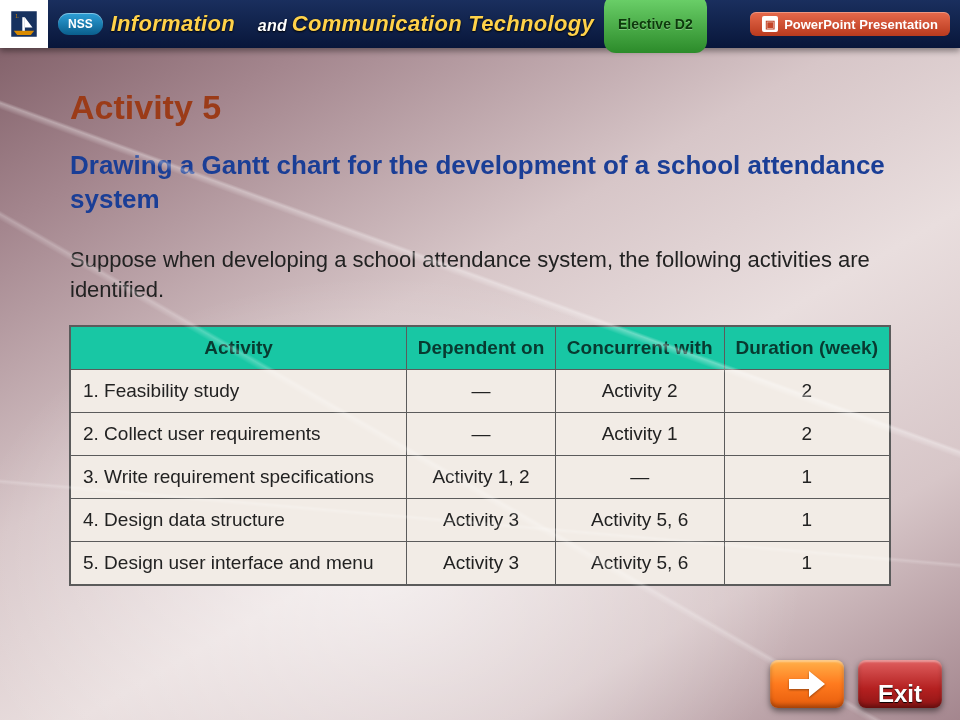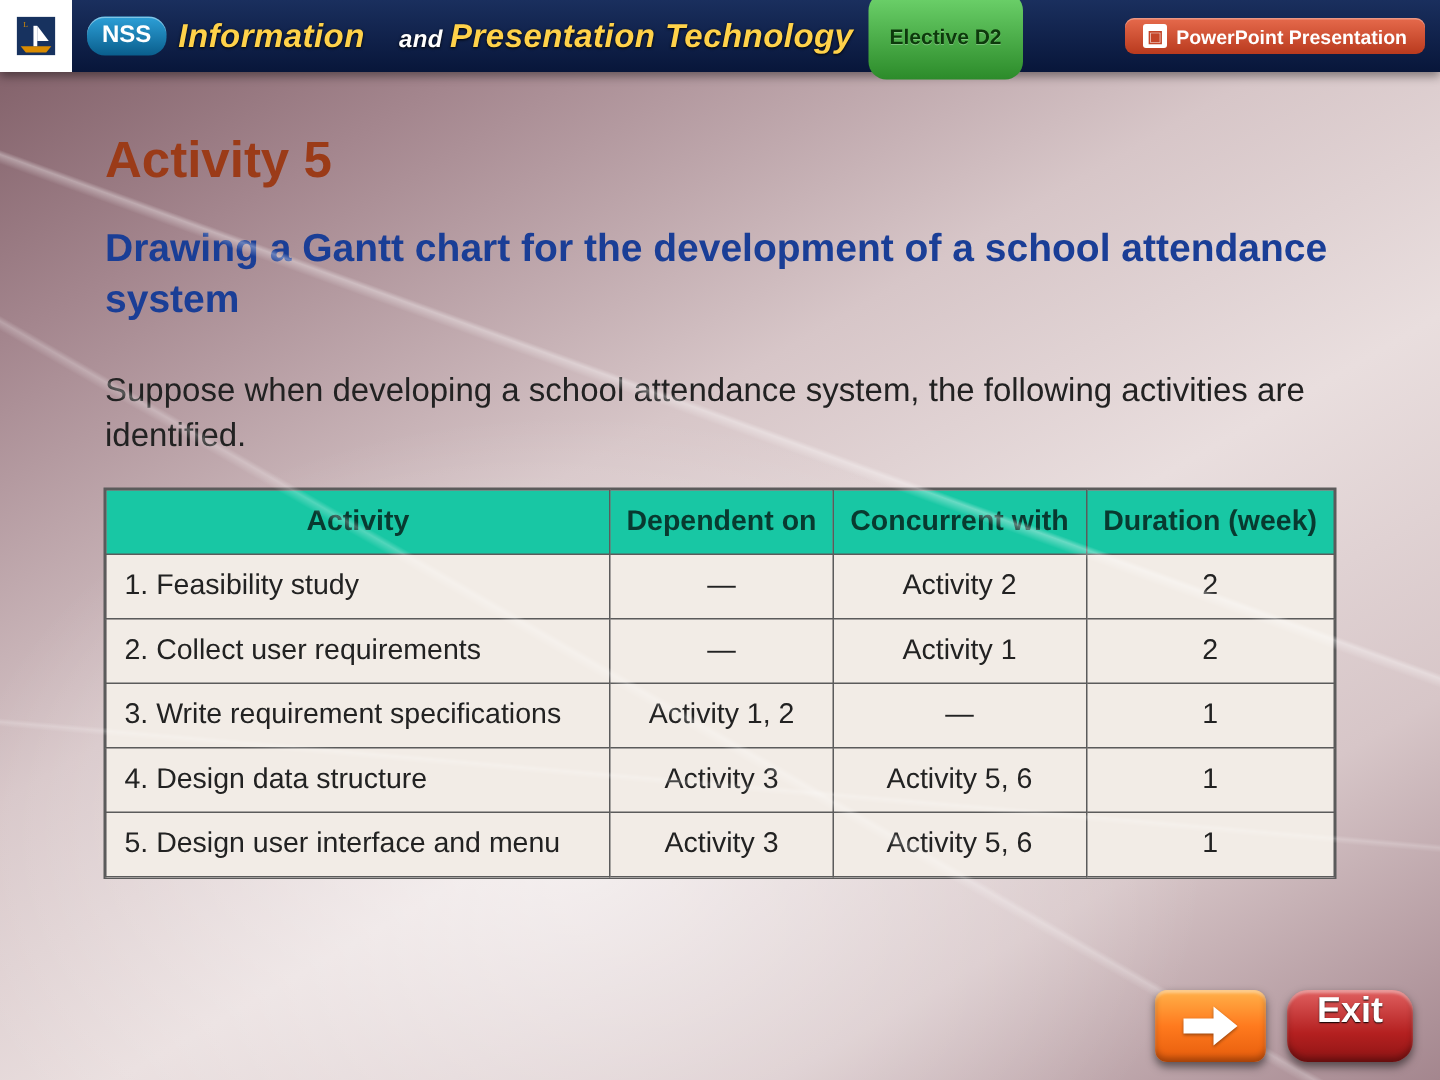--- a/index.html
+++ b/index.html
@@ -28,21 +28,21 @@
     box-shadow: 0 3px 6px rgba(0,0,0,.4);
   }
   .logo-box {
     width:48px; display:flex; align-items:center; justify-content:center;
     background:#fff;
   }
   .logo-box svg { width:34px; height:34px; }
   .nss-pill {
     align-self:center; margin:0 8px 0 10px;
     background:linear-gradient(#2da0d8,#0a5e8c);
-    color:#fff; font-weight:bold; font-size:16px;
+    color:#fff; font-weight:bold; font-size:12px;
     padding:4px 10px; border-radius:12px;
     box-shadow: inset 0 1px 0 rgba(255,255,255,.4);
   }
   .title-main {
     align-self:center; color:#ffd24a; font-style:italic; font-weight:bold;
     font-size:22px; letter-spacing:.3px; text-shadow:0 1px 2px #000;
   }
   .title-sub  { font-style:normal; color:#fff; font-size:20px; margin-left:18px; }
   .elective-pill {
     align-self:center; margin-left:10px;
@@ -96,42 +96,41 @@
   .btn-next {
     width:74px;
     background:linear-gradient(#ffb24a 0%, #ff7a1e 50%, #e65c0c 100%);
     display:flex; align-items:center; justify-content:center;
   }
   .btn-next svg { width:40px; height:34px; fill:#fff; filter:drop-shadow(0 1px 1px rgba(0,0,0,.4)); }
   .btn-exit {
     padding:0 20px;
     background:linear-gradient(#e06060 0%, #b42020 60%, #8e1414 100%);
     color:#fff; font-weight:bold; font-size:24px; font-style:normal;
-    display:flex; align-items:flex-start; justify-content:center;
+    display:flex; align-items:flex-end; justify-content:center;
     text-shadow:0 1px 1px #000;
-    border-radius:14px;
   }
 </style>
 </head>
 <body>
 
 <div class="banner">
   <div class="logo-box">
     <svg viewBox="0 0 40 40">
       <rect x="0" y="0" width="40" height="40" fill="#fff"></rect>
       <rect x="5" y="5" width="30" height="30" fill="#17325f"></rect>
       <path d="M8 28 L32 28 L28 33 L12 33 Z" fill="#d98b00"></path>
       <rect x="18" y="12" width="3" height="16" fill="#fff"></rect>
       <path d="M21 12 L30 24 L21 24 Z" fill="#fff"></path>
       <text x="10" y="13" font-size="6" fill="#d98b00" font-family="serif">L</text>
     </svg>
   </div>
   <span class="nss-pill">NSS</span>
   <span class="title-main">
-    <span>Information</span><span class="title-sub" style="font-size:16px;font-style:italic;"> and </span><span>Presentation Technology</span>
+    <span>Information</span><span class="title-sub" style="font-size:16px;font-style:italic;"> and </span><span>Communication Technology</span>
   </span>
   <span class="elective-pill">Elective D2</span>
   <span class="pp-badge">
     <span class="pp-glyph">▣</span>
     <span>PowerPoint Presentation</span>
   </span>
 </div>
 
 <div class="content">
   <div class="h1">Activity 5</div>

